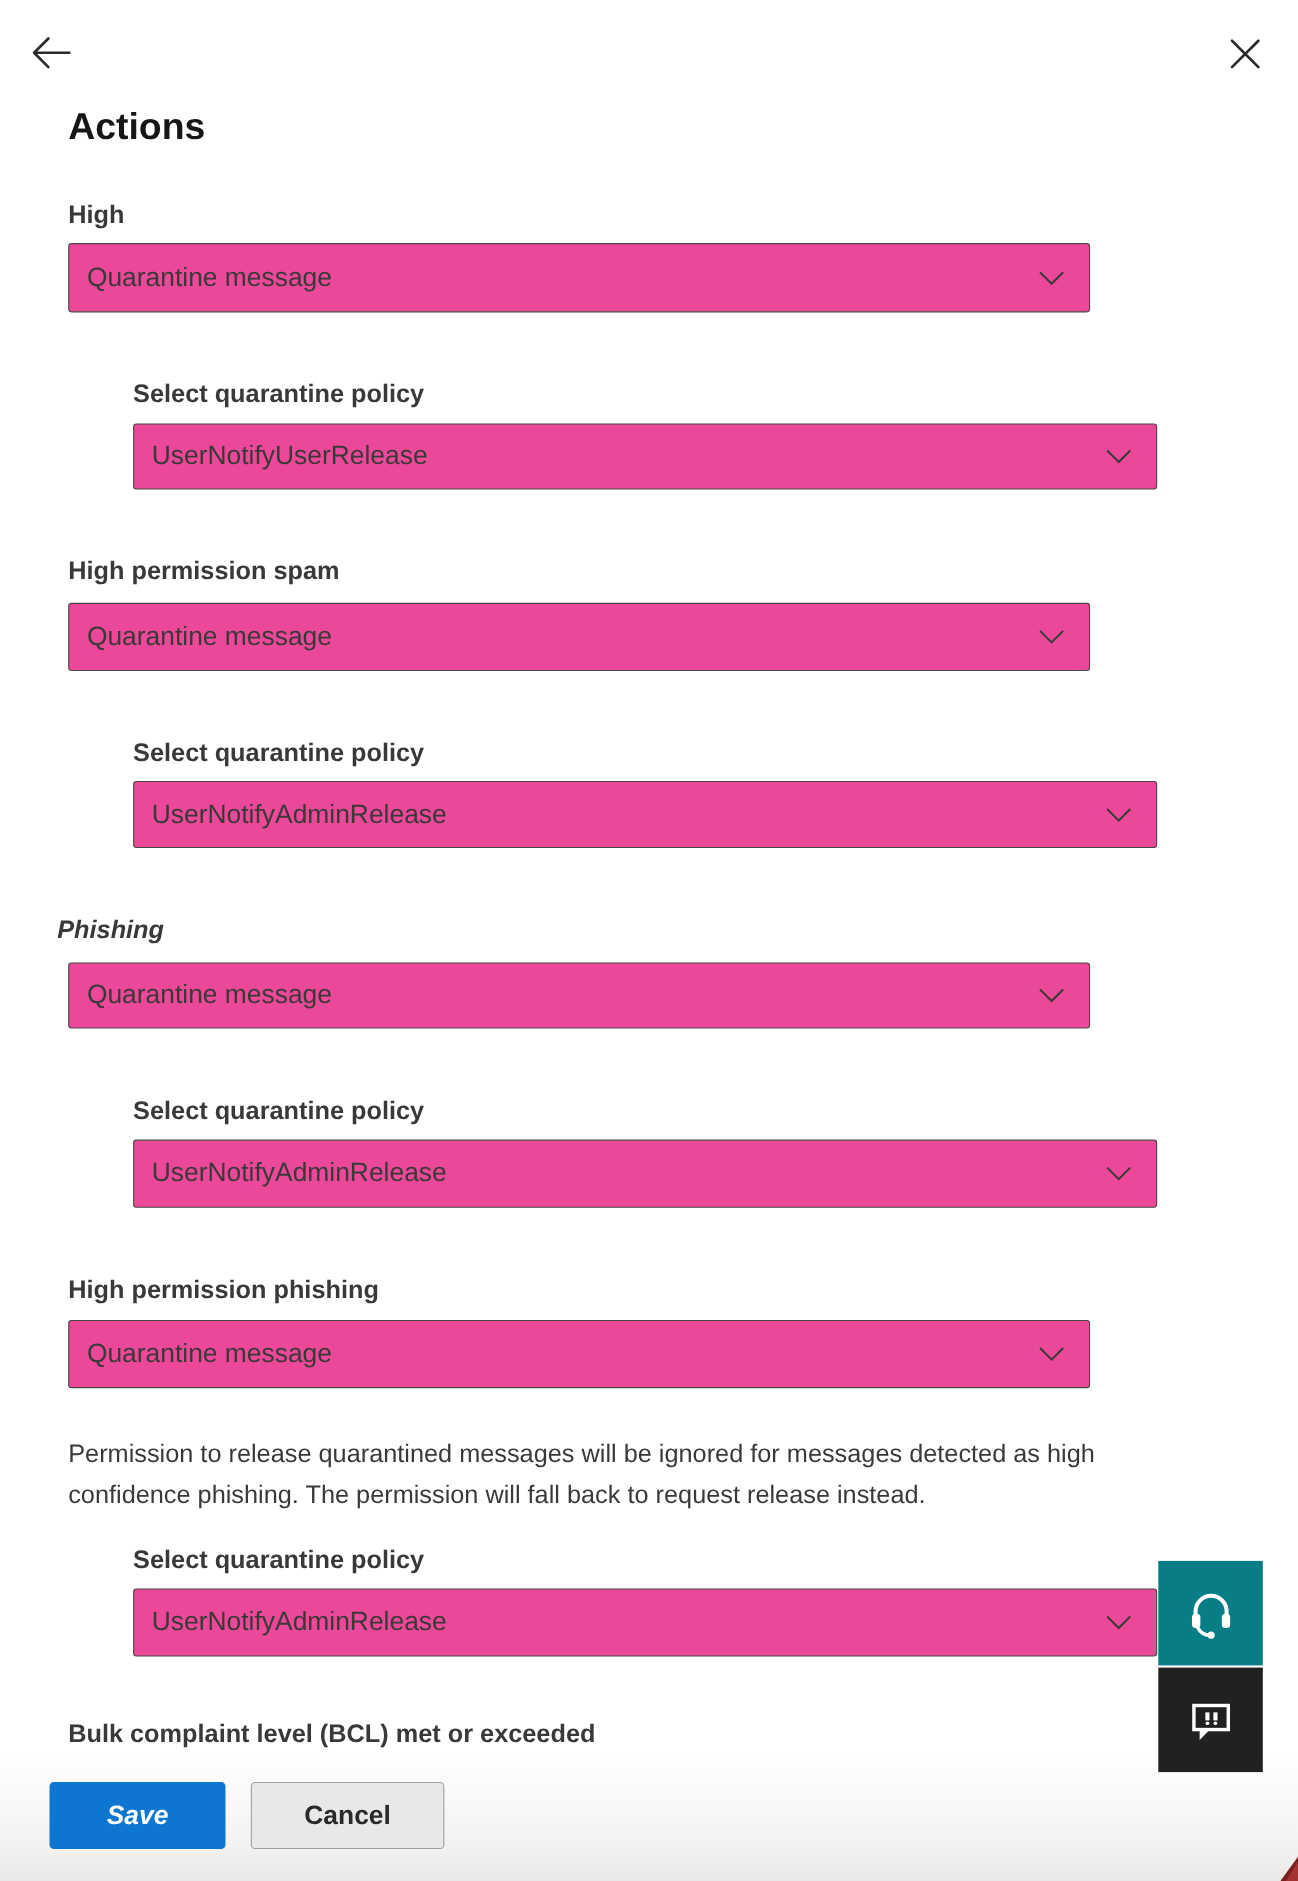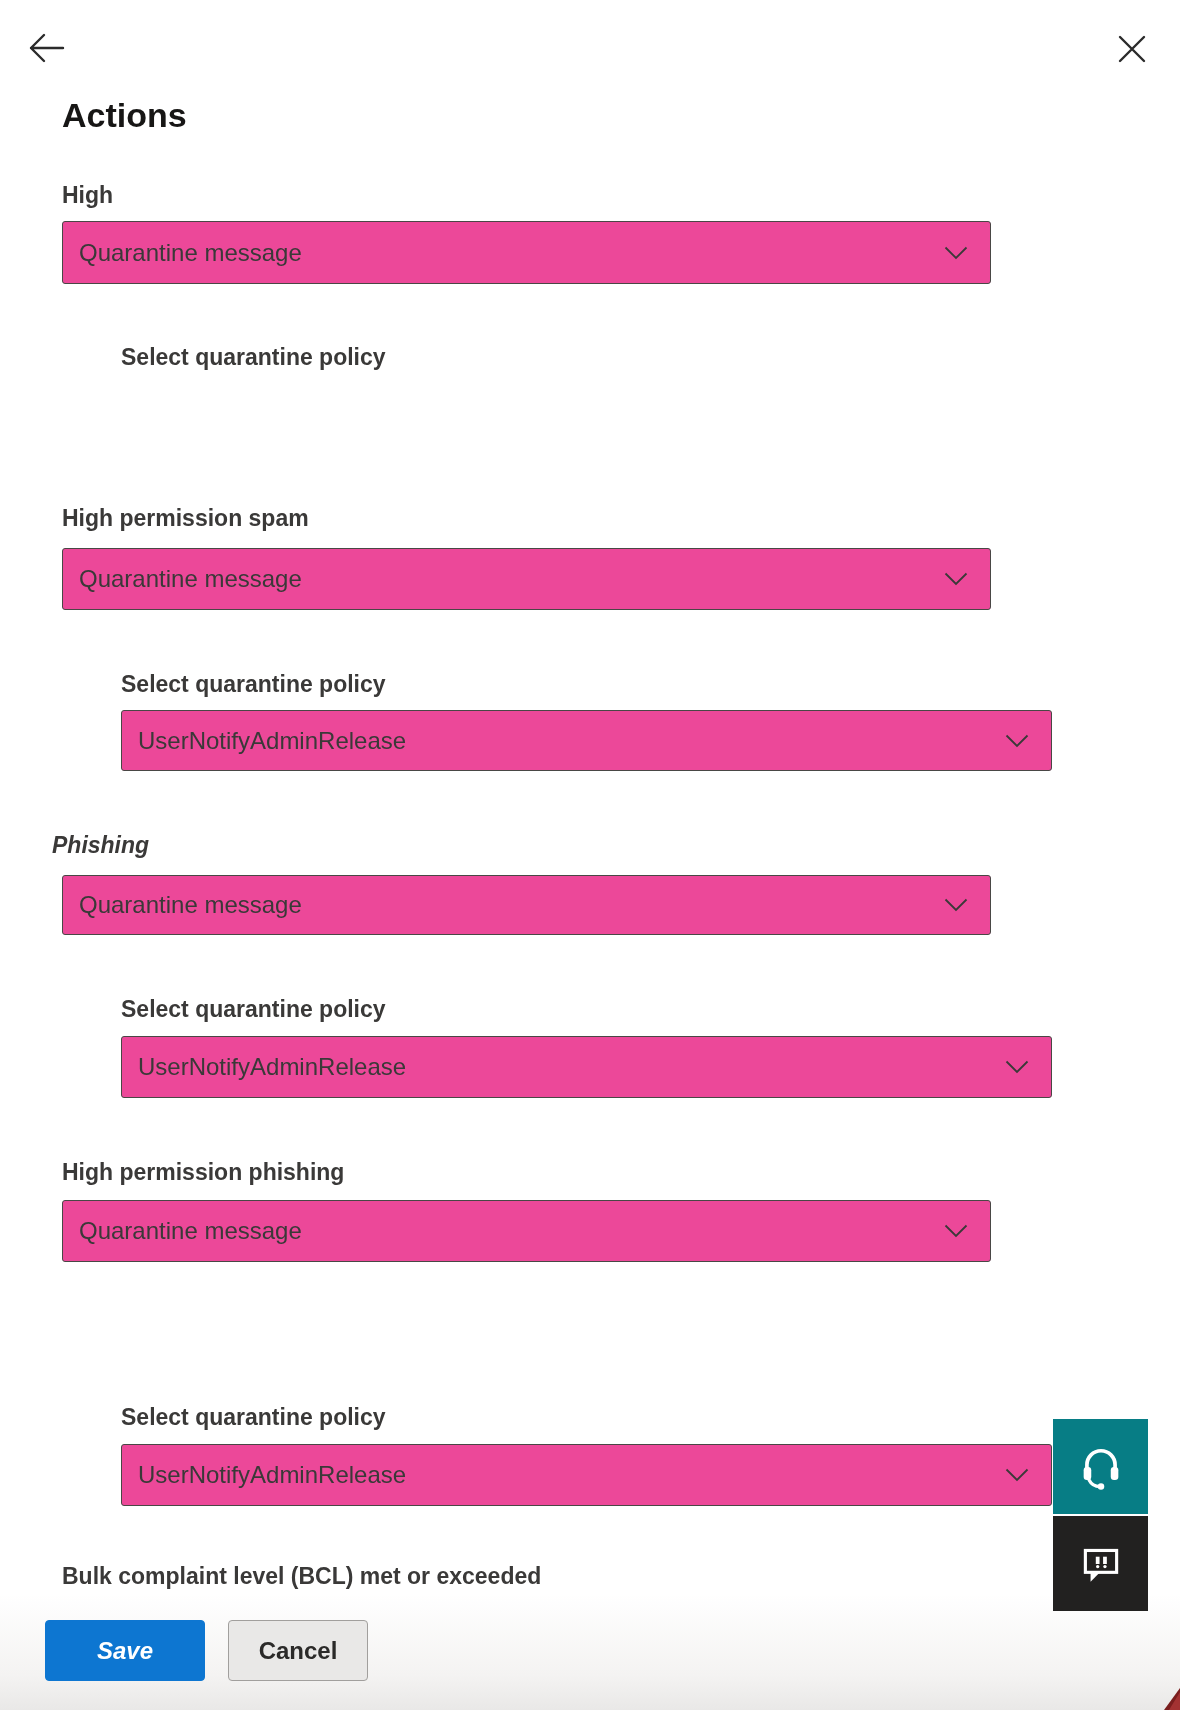--- a/index.html
+++ b/index.html
@@ -62,20 +62,26 @@
 
   <div class="lbl abs" style="left:62px;top:184px;">High</div>
   <div class="dd" style="left:62px;top:221px;width:929px;height:63px;">
     <span class="dd-text">Quarantine message</span>
     <svg class="chev" width="24" height="14" viewBox="0 0 24 14">
       <path d="M1.5 1.5 L12 12 L22.5 1.5" fill="none" stroke="#3a3938" stroke-width="1.8"></path>
     </svg>
   </div>
 
   <div class="lbl abs" style="left:121px;top:346px;">Select quarantine policy</div>
+  <div class="dd" style="left:121px;top:385px;width:931px;height:60px;">
+    <span class="dd-text">UserNotifyUserRelease</span>
+    <svg class="chev" width="24" height="14" viewBox="0 0 24 14">
+      <path d="M1.5 1.5 L12 12 L22.5 1.5" fill="none" stroke="#3a3938" stroke-width="1.8"></path>
+    </svg>
+  </div>
 
   <div class="lbl abs" style="left:62px;top:507px;">High permission spam</div>
   <div class="dd" style="left:62px;top:548px;width:929px;height:62px;">
     <span class="dd-text">Quarantine message</span>
     <svg class="chev" width="24" height="14" viewBox="0 0 24 14">
       <path d="M1.5 1.5 L12 12 L22.5 1.5" fill="none" stroke="#3a3938" stroke-width="1.8"></path>
     </svg>
   </div>
 
   <div class="lbl abs" style="left:121px;top:673px;">Select quarantine policy</div>
@@ -103,34 +109,35 @@
   </div>
 
   <div class="lbl abs" style="left:62px;top:1161px;">High permission phishing</div>
   <div class="dd" style="left:62px;top:1200px;width:929px;height:62px;">
     <span class="dd-text">Quarantine message</span>
     <svg class="chev" width="24" height="14" viewBox="0 0 24 14">
       <path d="M1.5 1.5 L12 12 L22.5 1.5" fill="none" stroke="#3a3938" stroke-width="1.8"></path>
     </svg>
   </div>
 
+  <div class="note abs" style="left:62px;top:1303px;width:985px;">Permission to release quarantined messages will be ignored for messages detected as high confidence phishing. The permission will fall back to request release instead.</div>
 
   <div class="lbl abs" style="left:121px;top:1406px;">Select quarantine policy</div>
   <div class="dd" style="left:121px;top:1444px;width:931px;height:62px;">
     <span class="dd-text">UserNotifyAdminRelease</span>
     <svg class="chev" width="24" height="14" viewBox="0 0 24 14">
       <path d="M1.5 1.5 L12 12 L22.5 1.5" fill="none" stroke="#3a3938" stroke-width="1.8"></path>
     </svg>
   </div>
 
   <div class="lbl abs clip-label" style="left:62px;top:1565px;width:900px;">Bulk complaint level (BCL) met or exceeded</div>
 
   <div class="footer"></div>
   <button class="btn btn-primary" style="left:45px;top:1620px;width:160px;height:61px;">Save</button>
-  <button class="btn btn-default" style="left:228px;top:1620px;width:140px;height:61px;">Cancel</button>
+  <button class="btn btn-default" style="left:228px;top:1620px;width:176px;height:61px;">Cancel</button>
 
   <button class="side-btn help">
     <svg width="52" height="52" viewBox="0 0 48 48">
       <path d="M11 27 v-5 a13 13 0 0 1 26 0 v5" fill="none" stroke="#ffffff" stroke-width="3.4" stroke-linecap="round"></path>
       <rect x="8" y="24" width="7" height="12" rx="3" fill="#ffffff"></rect>
       <rect x="33" y="24" width="7" height="12" rx="3" fill="#ffffff"></rect>
       <path d="M13 36 q3 6 10 6" fill="none" stroke="#ffffff" stroke-width="3" stroke-linecap="round"></path>
       <circle cx="24" cy="42" r="3" fill="#ffffff"></circle>
     </svg>
   </button>

